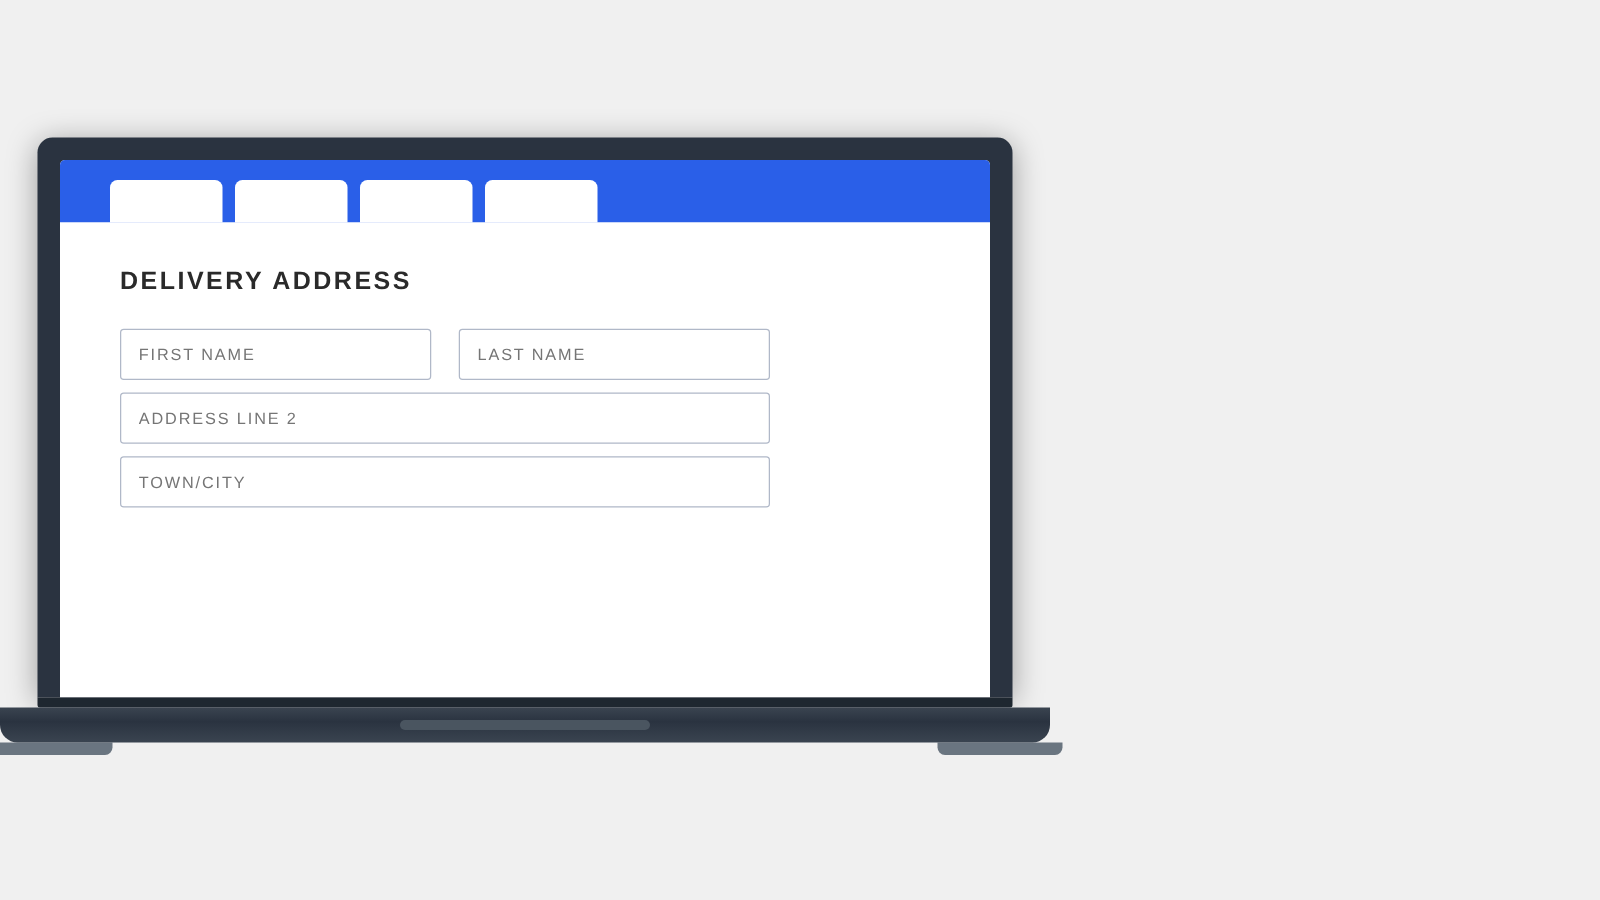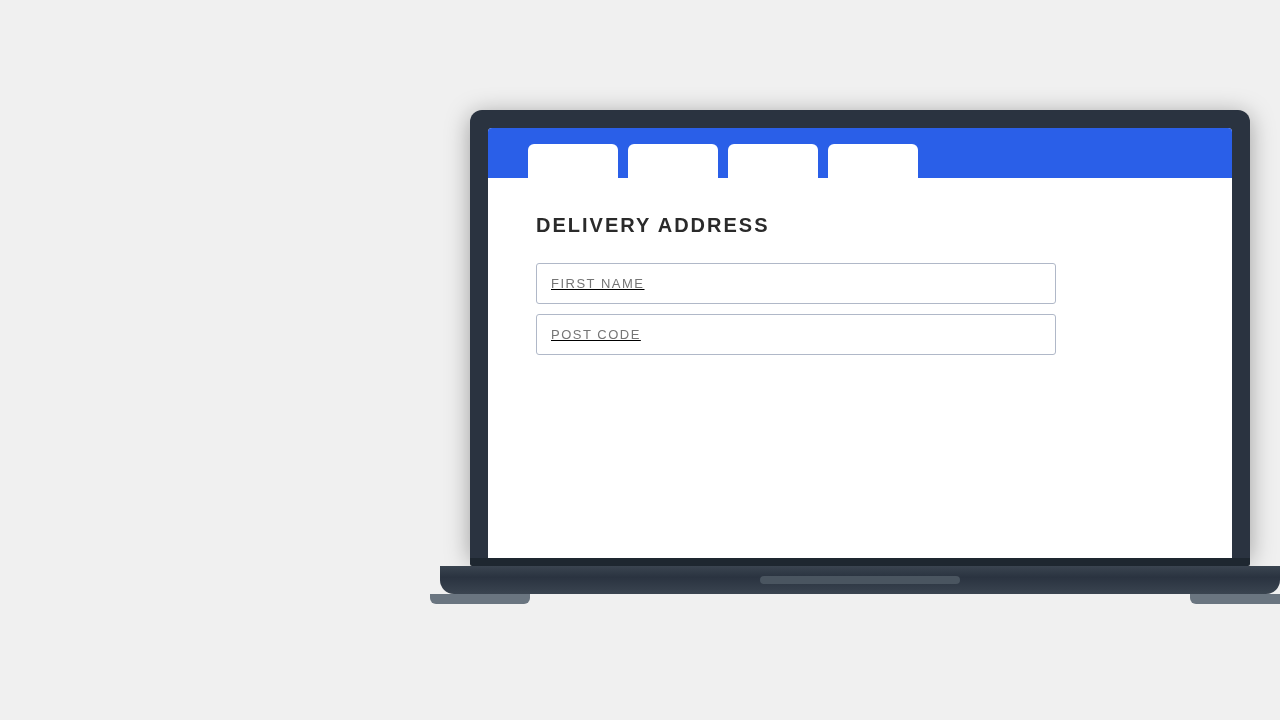--- a/index.html
+++ b/index.html
@@ -11,21 +11,21 @@
       align-items: center;
       width: 1280px;
       height: 720px;
       font-family: Arial, sans-serif;
       overflow: hidden;
     }
 
     .scene {
       display: flex;
       flex-direction: column;
-      align-items: flex-end;
+      align-items: flex-start;
       width: 100%;
       height: 100%;
       justify-content: center;
     }
 
     
     .laptop-outer {
       width: 840px;
       display: flex;
       flex-direction: column;
@@ -87,21 +87,20 @@
     .form-container {
       display: flex;
       flex-direction: column;
       gap: 10px;
       max-width: 520px;
     }
 
     .form-row {
       display: flex;
       gap: 22px;
-      text-decoration: underline;
     }
 
     .form-input {
       flex: 1;
       border: 1px solid #b0b8c8;
       border-radius: 3px;
       padding: 12px 14px;
       font-size: 13px;
       letter-spacing: 1.5px;
       color: #aab0bc;
@@ -175,26 +174,30 @@
           <div class="browser-tab"></div>
         </div>
 
         <div class="page-content">
           <div class="page-title">DELIVERY ADDRESS</div>
 
           <div class="form-container">
 
             <div class="form-row">
               <input class="form-input" type="text" placeholder="FIRST NAME" style="">
+              <input class="form-input" type="text" placeholder="LAST NAME" style="">
             </div>
 
 
-
             <div class="form-row">
-              <input class="form-input" type="text" placeholder="POST CODE" style="">
+              <input class="form-input full-width" type="text" placeholder="ADDRESS LINE 2" style="">
+            </div>
+
+            <div class="form-row">
+              <input class="form-input" type="text" placeholder="TOWN/CITY" style="">
             </div>
 
 
           </div>
         </div>
 
       </div>
     </div>
 
     <div class="laptop-hinge"></div>

